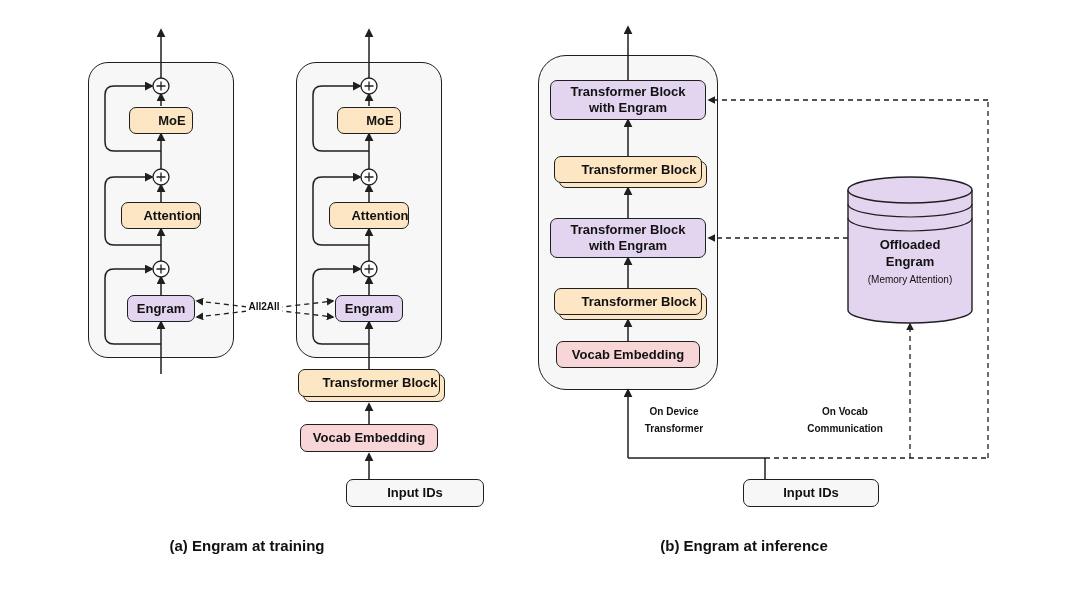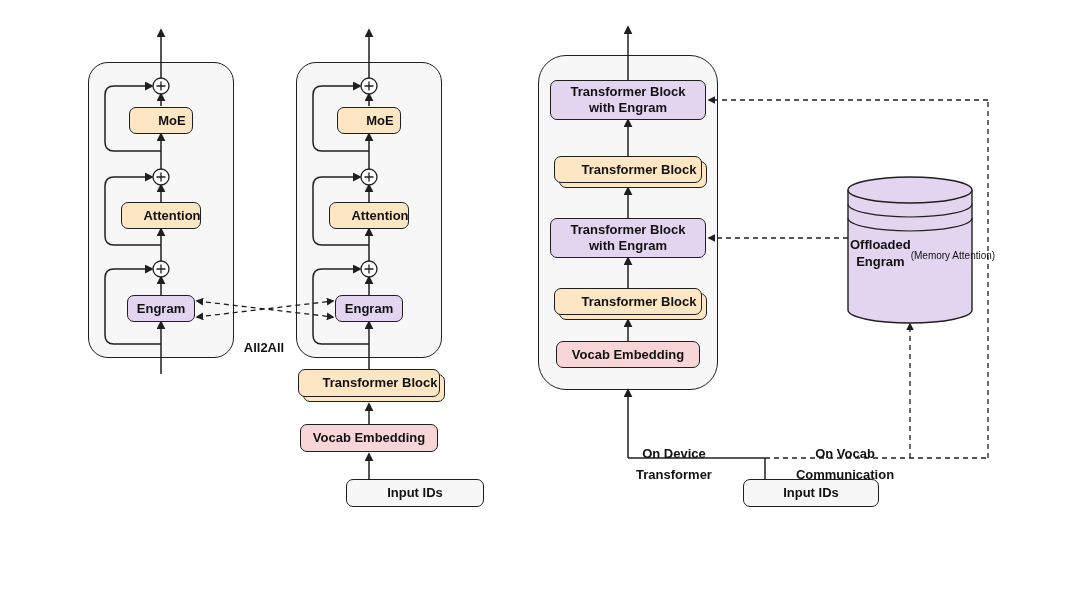--- a/index.html
+++ b/index.html
@@ -13,25 +13,25 @@
   svg.wires { position:absolute; left:0; top:0; z-index:2; }
 
   .box { position:absolute; z-index:3; display:flex; align-items:center; justify-content:center;
          text-align:center; font-size:13px; font-weight:700; color:#111111; line-height:1.2;
          border:1.4px solid var(--stroke,#1f1f1f); border-radius:7px; }
   .orange { background:var(--orange,#fce6c4);padding-left:22px; }
   .purple { background:var(--purple,#e3d5f0);text-align:center; }
   .pink   { background:var(--pink,#f8d6d8); }
   .plain  { background:var(--neutral,#f7f7f7);margin-left:46px; }
 
-  .label   { position:absolute; z-index:5; font-size:13px; font-weight:700; color:#111111; text-align:center;margin-top:39px; }
+  .label   { position:absolute; z-index:5; font-size:10px; font-weight:700; color:#111111; text-align:center; }
   .caption { position:absolute; z-index:5; font-size:15px; font-weight:700; color:#111111; text-align:center; }
   .badge   { background:#ffffff; padding:0 2px; }
 
-  .cyl-text { position:absolute; z-index:3; display:flex; flex-direction:row; align-items:center;
+  .cyl-text { position:absolute; z-index:3; display:flex; flex-direction:column; align-items:center;
               text-align:center; color:#111111; }
   .cyl-text .main { width:74px; font-size:13px; font-weight:700; line-height:1.3; }
   .cyl-text .note { font-size:10px; font-weight:400; margin-top:3px; white-space:nowrap; }
 
   .wrap118 { display:inline-block; width:118px; }
 
   .wire { fill:none; stroke:var(--stroke,#1f1f1f); stroke-width:1.5; }
   .dash { fill:none; stroke:var(--stroke,#1f1f1f); stroke-width:1.3; stroke-dasharray:5 4; }
   .addnode circle { fill:#ffffff; stroke:var(--stroke,#1f1f1f); stroke-width:1.3; }
   .addnode path   { fill:none; stroke:var(--stroke,#1f1f1f); stroke-width:1.3; }
@@ -184,14 +184,16 @@
     </div>
 
   <div class="label" style="left:626px;top:404px;width:96px;line-height:1.65">On Device Transformer</div>
   <div class="label" style="left:790px;top:404px;width:110px;line-height:1.65">On Vocab Communication</div>
 
   <div class="cyl-text" style="left:850px;top:237px;width:120px">
     <span class="main">Offloaded Engram</span>
     <span class="note">(Memory Attention)</span>
   </div>
 
+  <div class="caption" style="left:147px;top:537px;width:200px">(a) Engram at training</div>
+  <div class="caption" style="left:644px;top:537px;width:200px">(b) Engram at inference</div>
 
 </div>
 
 </body></html>

